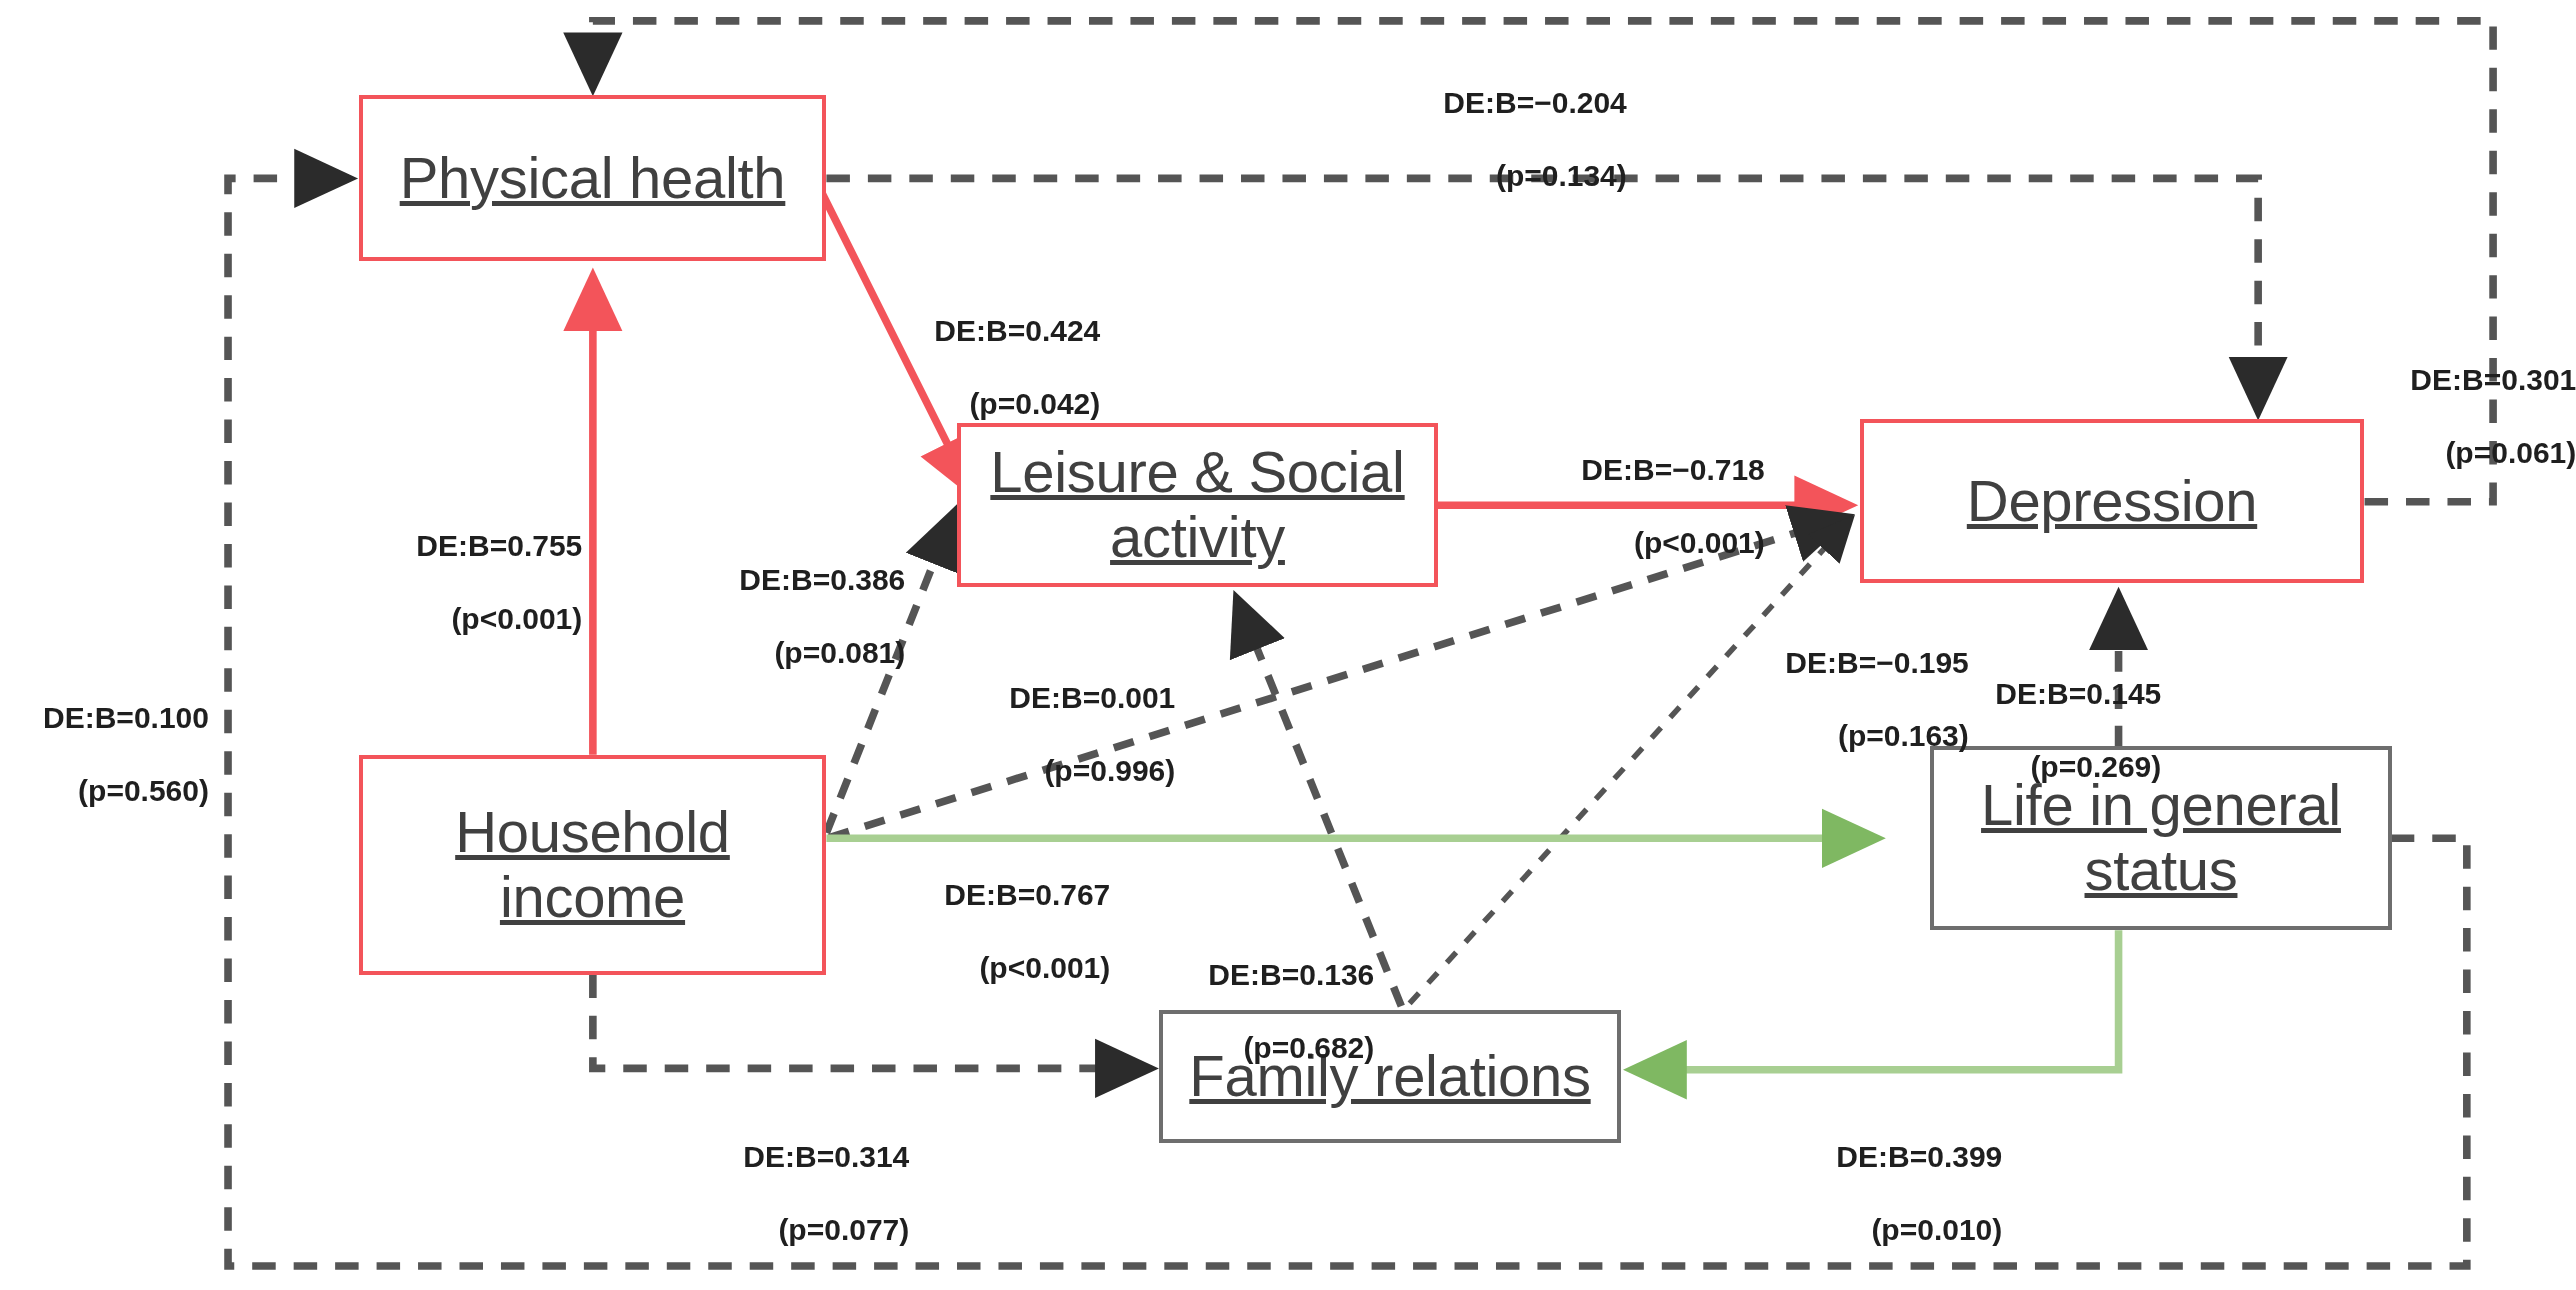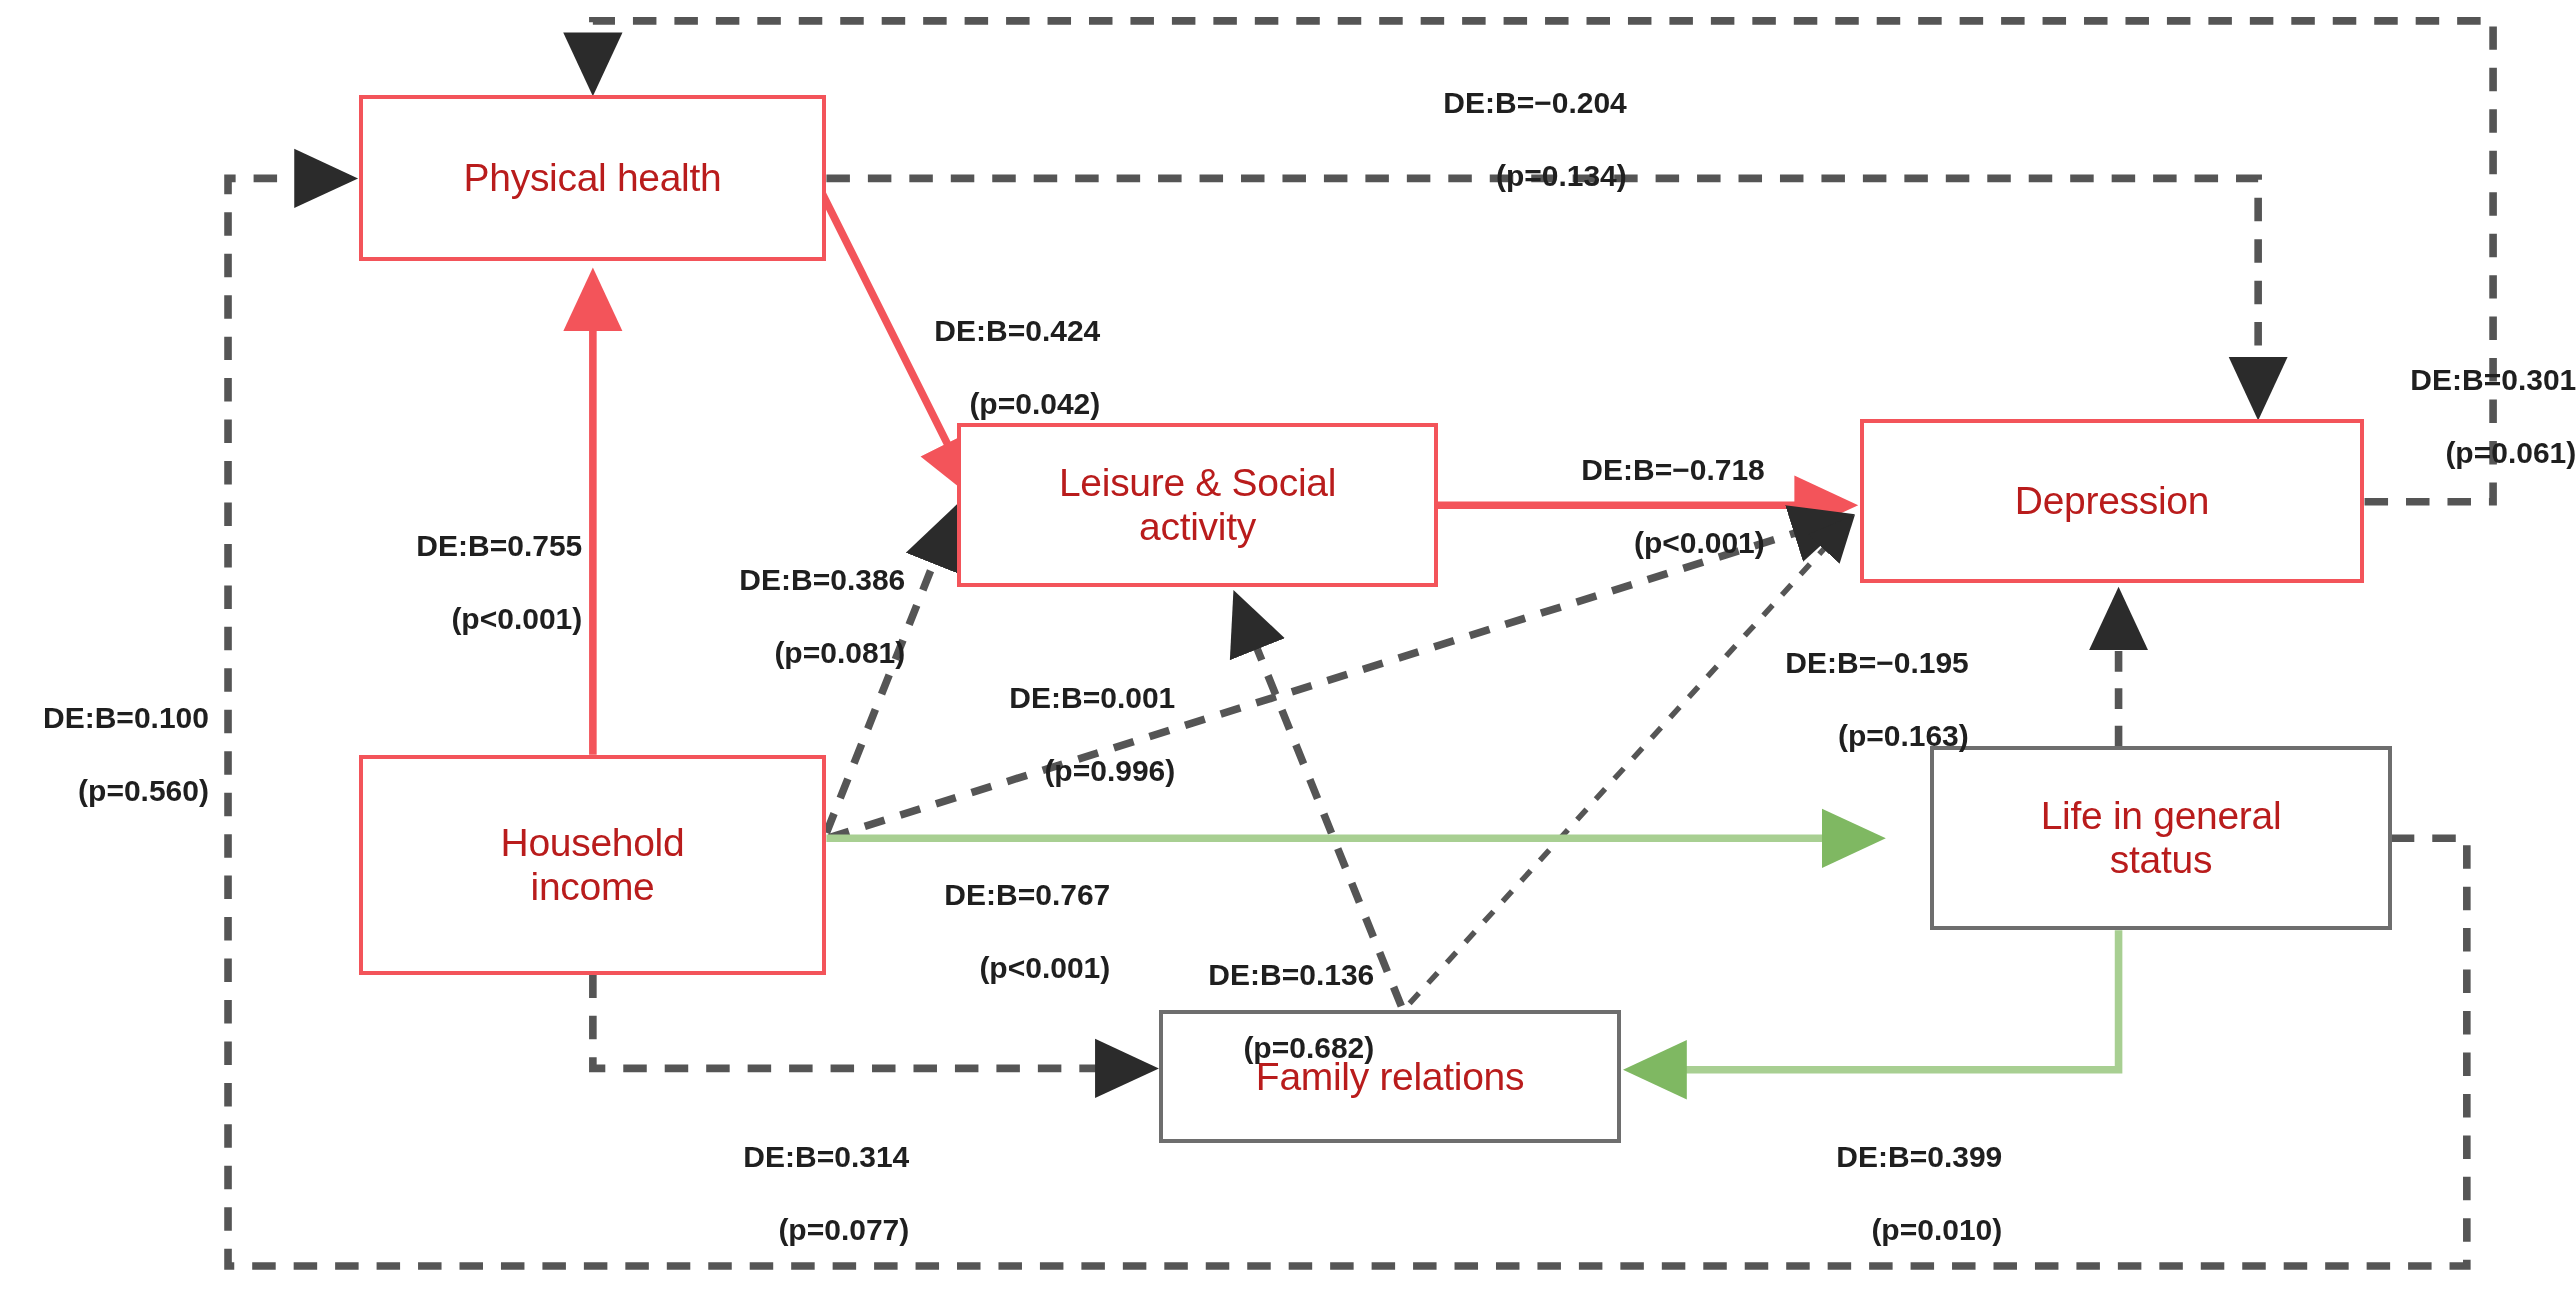--- a/index.html
+++ b/index.html
@@ -1,21 +1,21 @@
 <!DOCTYPE html>
 <html style="font-size:11px"><head>
 <meta charset="utf-8">
 <style>
   html,body{margin:0;padding:0;background:#ffffff;}
   body{font-family:"Liberation Sans","DejaVu Sans",sans-serif;}
   #stage{position:relative;width:2576px;height:1291px;background:#fff;overflow:hidden;}
   svg#wires{position:absolute;left:0;top:0;width:2576px;height:1291px;}
   .node{position:absolute;box-sizing:border-box;display:flex;align-items:center;justify-content:center;
         background:#ffffff;text-align:center;}
-  .node .nlabel{font-size:39px;color:#b91c1c;line-height:1.12;font-weight:400;letter-spacing:-0.3px;}
+  .node .nlabel{font-size:58px;color:#404040;line-height:1.12;font-weight:400;letter-spacing:-0.3px;text-decoration:underline;}
   .node.red{border:4.8px solid #f3545a;}
   .node.gray{border:4.8px solid #6e6e6e;}
   .elabel{position:absolute;font-size:30px;color:#1f1f1f;line-height:1.22;white-space:pre;font-weight:bold;}
   .elabel .ln2{display:block;text-align:right;}
 </style>
 </head>
 <body>
 
 <div id="stage">
 
@@ -144,20 +144,24 @@
   <div class="elabel" style="left:1548px;top:415px;">
     <span>DE:B=−0.718</span>
     <span class="ln2">(p&lt;0.001)</span>
   </div>
 
   <div class="elabel" style="left:1752px;top:608px;">
     <span>DE:B=−0.195</span>
     <span class="ln2">(p=0.163)</span>
   </div>
 
+  <div class="elabel" style="left:1962px;top:639px;">
+    <span>DE:B=0.145</span>
+    <span class="ln2">(p=0.269)</span>
+  </div>
 
   <div class="elabel" style="left:2377px;top:325px;">
     <span>DE:B=0.301</span>
     <span class="ln2">(p=0.061)</span>
   </div>
 
   <div class="elabel" style="left:9.7px;top:663px;">
     <span>DE:B=0.100</span>
     <span class="ln2">(p=0.560)</span>
   </div>

